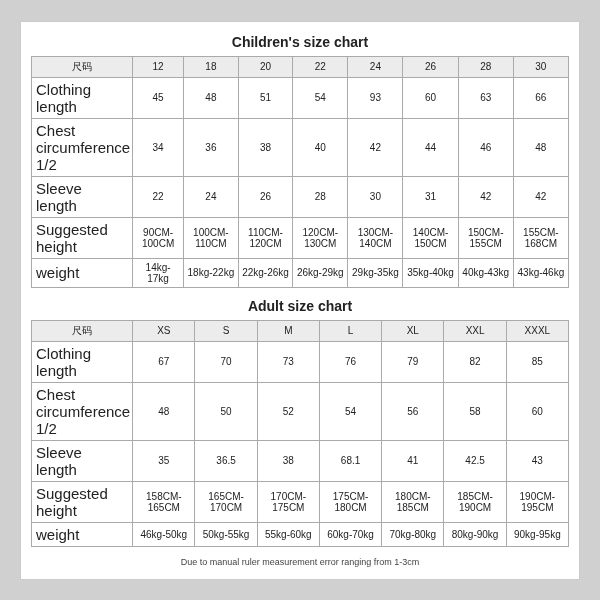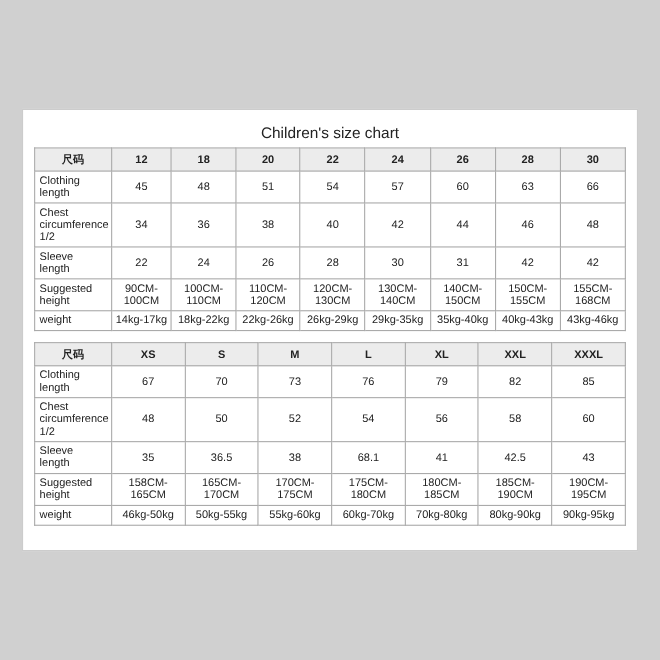--- a/index.html
+++ b/index.html
@@ -14,45 +14,45 @@
     }
     .chart-container {
       background: #ffffff;
       width: 560px;
       padding: 12px 10px;
       border: 1px solid #ccc;
     }
     .section-title {
       text-align: center;
       font-size: 14px;
-      font-weight: normal;
+      font-weight: bold;
       margin-bottom: 6px;
       color: #222;
     }
     table {
       width: 100%;
       border-collapse: collapse;
       font-size: 10px;
       margin-bottom: 10px;
     }
     th, td {
       border: 1px solid #aaa;
       text-align: center;
       padding: 3px 2px;
       color: #222;
       vertical-align: middle;
     }
     th {
       background: #ececec;
-      font-weight: bold;
+      font-weight: normal;
     }
     .row-label {
       text-align: left;
       padding-left: 4px;
-      font-size: 10px;
+      font-size: 15px;
       white-space: pre-line;
     }
     .note {
       text-align: center;
       font-size: 9px;
       color: #444;
       margin-top: 4px;
     }
   </style>
 </head>
@@ -76,21 +76,21 @@
         </tr>
     </thead>
     <tbody id="children-body">
         <tr>
           <td class="row-label">Clothing
 length</td>
           <td>45</td>
           <td>48</td>
           <td>51</td>
           <td>54</td>
-          <td>57</td>
+          <td>93</td>
           <td>60</td>
           <td>63</td>
           <td>66</td>
         </tr>
         <tr>
           <td class="row-label">Chest
 circumference
 1/2</td>
           <td>34</td>
           <td>36</td>
@@ -132,20 +132,21 @@
           <td>22kg-26kg</td>
           <td>26kg-29kg</td>
           <td>29kg-35kg</td>
           <td>35kg-40kg</td>
           <td>40kg-43kg</td>
           <td>43kg-46kg</td>
         </tr>
       </tbody>
   </table>
 
+  <div class="section-title">Adult size chart</div>
   <table>
     <thead>
       <tr id="adult-header">
           <th>尺码</th>
           <th>XS</th>
           <th>S</th>
           <th>M</th>
           <th>L</th>
           <th>XL</th>
           <th>XXL</th>
@@ -204,13 +205,14 @@
           <td>50kg-55kg</td>
           <td>55kg-60kg</td>
           <td>60kg-70kg</td>
           <td>70kg-80kg</td>
           <td>80kg-90kg</td>
           <td>90kg-95kg</td>
         </tr>
       </tbody>
   </table>
 
+  <div class="note">Due to manual ruler measurement error ranging from 1-3cm</div>
 </div>
 
 </body></html>

